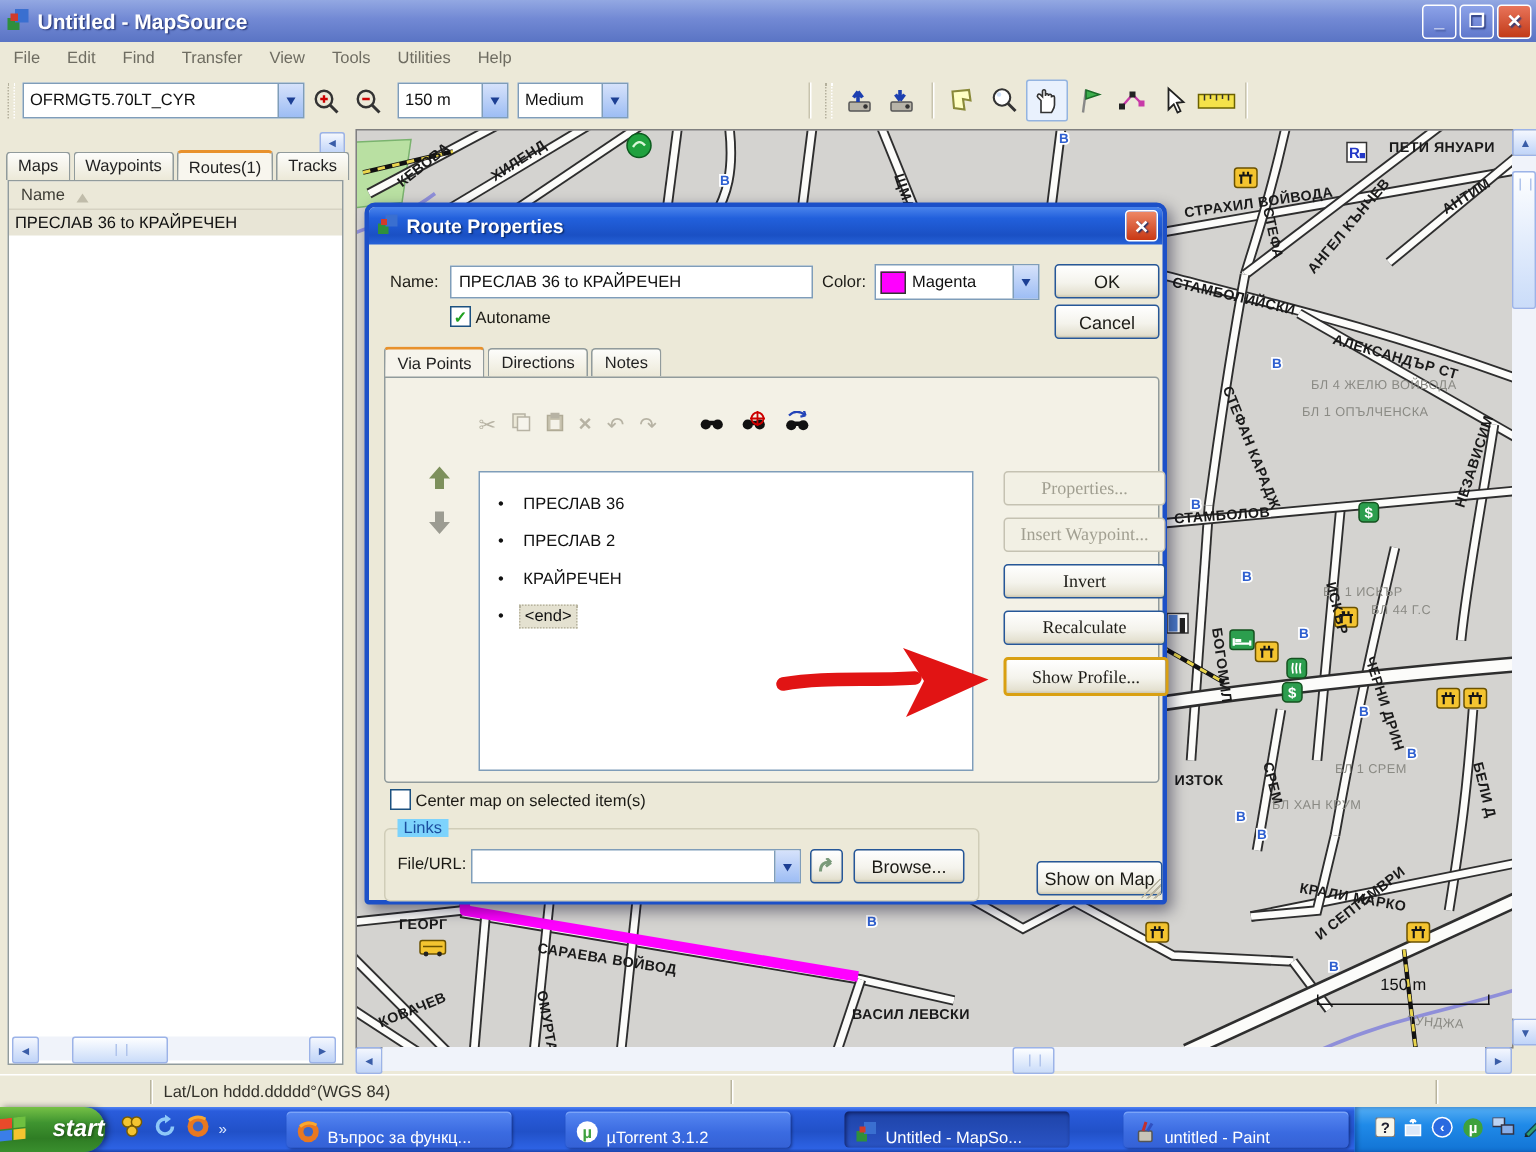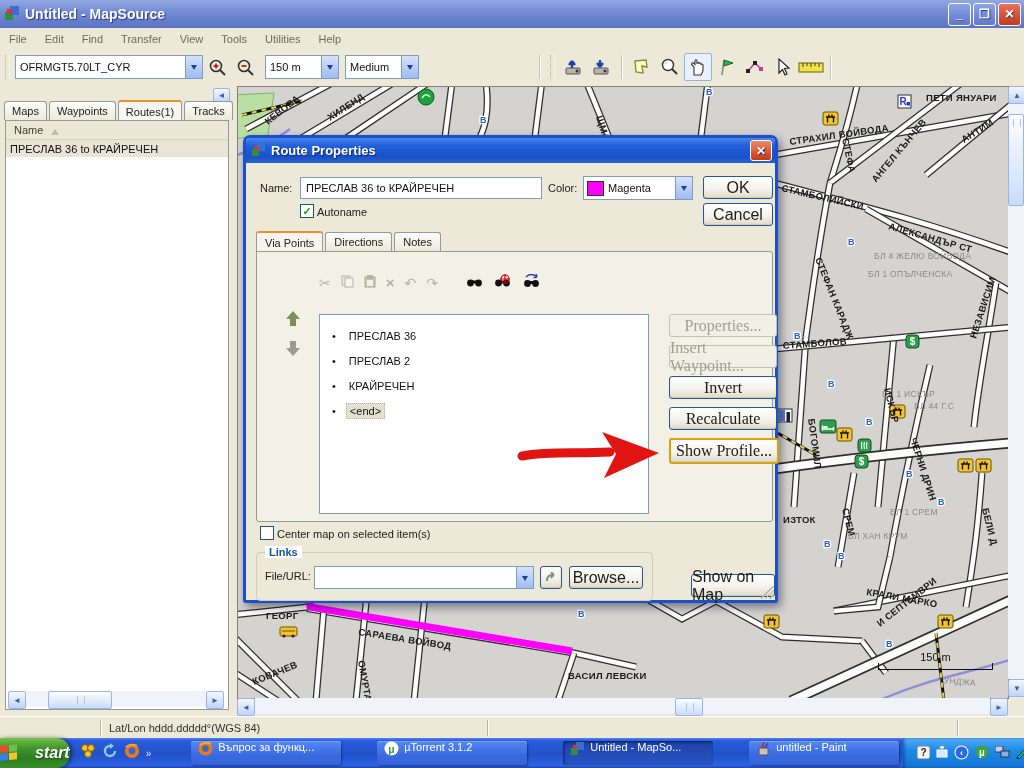--- a/index.html
+++ b/index.html
@@ -68,39 +68,39 @@
     background:linear-gradient(180deg,#4f83f4 0%,#2a5cdc 9%,#2151c8 55%,#2d62e4 92%,#1b44ae 100%);
     display:flex;align-items:center;}
   .startbtn{width:97px;height:30px;border-radius:0 14px 14px 0;
     background:linear-gradient(180deg,#76c146 0%,#3f9430 35%,#2f7d24 70%,#3a8f2e 100%);
     display:flex;align-items:center;justify-content:center;gap:17px;color:#fff;
     font-style:italic;font-weight:bold;font-size:16px;text-shadow:1px 1px 2px #1c4a14;
     box-shadow:2px 0 4px rgba(0,0,20,.45);}
   .ql{display:flex;align-items:center;gap:6px;margin:0 8px 0 10px;color:#cfe0ff;}
   .taskbtn{height:24px;border-radius:3px;background:linear-gradient(180deg,#5687f2,#3a6ae0 60%,#3562d6);
     box-shadow:inset 0 1px 0 #7ba4f8, 1px 1px 2px rgba(0,0,30,.4);
-    color:#fff;font-size:11px;display:flex;align-items:flex-start;gap:5px;padding:0 7px;margin-right:4px;
+    color:#fff;font-size:11px;display:flex;align-items:flex-end;gap:5px;padding:0 7px;margin-right:4px;
     width:136px;white-space:nowrap;overflow:hidden;margin-left:32px;}
   .taskbtn.active{background:linear-gradient(180deg,#1e43a8,#2a54c4);box-shadow:inset 1px 1px 3px rgba(0,0,40,.6);}
   .tray{margin-left:auto;height:30px;display:flex;align-items:center;gap:6px;padding:0 10px 0 14px;
     background:linear-gradient(180deg,#55aef4 0%,#1f8ae8 40%,#1273d4 100%);
     box-shadow:inset 2px 0 3px rgba(0,0,60,.3);color:#fff;font-size:11px;}
   
   .dialog{left:243px;top:135px;width:535px;height:468px;background:#ece9d8;
     border:3px solid #1c50c8;border-radius:7px 7px 3px 3px;box-shadow:3px 4px 10px rgba(0,0,30,.45);
     box-sizing:border-box;}
   .dtitle{height:25px;border-radius:4px 4px 0 0;display:flex;align-items:center;
     background:linear-gradient(180deg,#4a84ec 0%,#2260dc 30%,#1a50c4 75%,#2662d8 100%);
     color:#fff;font-weight:bold;font-size:13px;text-shadow:1px 1px 1px #0a2a6a;}
   .dclose{margin-left:auto;margin-right:3px;width:20px;height:19px;border:1px solid #fff;border-radius:3px;
     background:linear-gradient(180deg,#ee8866,#c83814);display:flex;align-items:center;justify-content:center;
     color:#fff;font-weight:bold;font-size:12px;}
   .dlabel{font-size:11px;color:#1c1b16;}
   .field{background:#fff;border:1px solid #7f9db9;font-size:11px;color:#111;display:flex;align-items:center;}
-  .xpbtn{border:1px solid #265798;border-radius:3px;font-size:16px;color:#1c1b16;
+  .xpbtn{border:1px solid #265798;border-radius:3px;font-size:12px;color:#1c1b16;
     background:linear-gradient(180deg,#ffffff,#f4f3ec 55%,#e0dcc9);
     display:flex;align-items:center;justify-content:center;box-shadow:inset 0 -1px 1px #cfcab4;}
   .xpbtn.disabled{color:#a19f91;border-color:#c5c2b2;background:#f2f0e4;box-shadow:none;}
   .xpbtn.gold{border:2px solid #d9a012;}
   .dtab{font-size:11px;padding:3px 8px;border:1px solid #919b9c;border-bottom:none;border-radius:3px 3px 0 0;
     background:linear-gradient(180deg,#fdfdfb,#ece9d8);margin-right:2px;color:#222;}
   .dtab.active{background:#f6f4ec;border-top:2px solid #e8912c;padding-top:4px;position:relative;top:1px;}
   .dpanel{position:absolute;left:10px;top:113px;width:515px;height:269px;background:#f3f1e6;
     border:1px solid #919b9c;border-radius:0 3px 3px 3px;}
   .ebar{position:absolute;left:62px;top:22px;display:flex;align-items:center;gap:10px;
@@ -108,21 +108,21 @@
   .wplist{position:absolute;left:62px;top:62px;width:328px;height:190px;background:#fff;
     border:1px solid #7f9db9;font-size:11px;padding-top:8px;}
   .wprow{display:flex;align-items:center;height:25px;padding-left:12px;gap:10px;color:#111;}
   .wprow .nm{padding:1px 3px;}
   .wprow.sel .nm{background:#e4e1d0;border:1px dotted #b8b4a0;}
   .rbtn{position:absolute;left:412px;width:106px;height:21px;font-family:Liberation Serif, serif;}
   .cbox{width:12px;height:12px;background:#fff;border:1px solid #1c5180;display:inline-flex;
     align-items:center;justify-content:center;font-size:11px;color:#21a121;font-weight:bold;}
   .groupbox{position:absolute;left:10px;top:414px;width:395px;height:47px;border:1px solid #d0cdb8;
     border-radius:4px;}
-  .gbleg{position:absolute;left:8px;top:-7px;background:#ffffff;padding:0 4px;font-size:11px;color:#1c4fa0;font-weight:bold;}
+  .gbleg{position:absolute;left:8px;top:-7px;background:#7dd3fc;padding:0 4px;font-size:11px;color:#1c4fa0;}
   .grip3{position:absolute;right:1px;bottom:1px;width:13px;height:13px;
     background:linear-gradient(135deg,transparent 45%,#b8b4a2 45%,#b8b4a2 52%,transparent 52%,
     transparent 62%,#b8b4a2 62%,#b8b4a2 69%,transparent 69%,transparent 79%,#b8b4a2 79%,#b8b4a2 86%,transparent 86%);}
   svg text{font-family:"Liberation Sans",sans-serif;}
 </style>
 </head>
 <body>
 
 <div class="abs titlebar">
   <span class="appicon">

